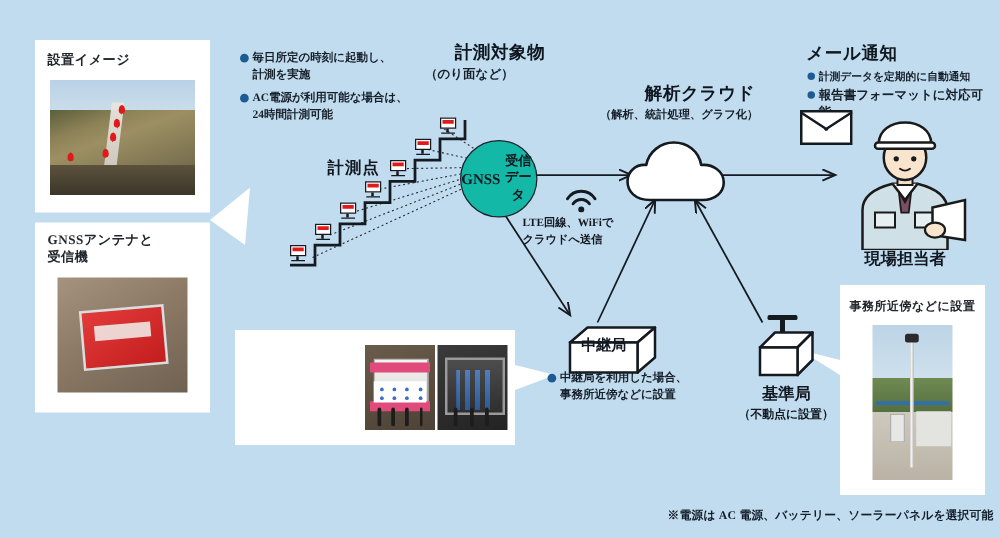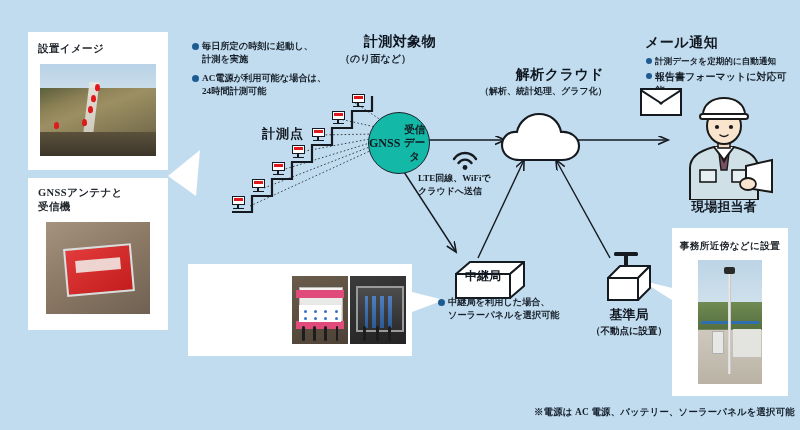--- a/index.html
+++ b/index.html
@@ -334,21 +334,21 @@
     <polygon points="6,16 20,4 74,4 60,16" fill="#ffffff" stroke="#141a20" stroke-width="2" stroke-linejoin="round"></polygon>
     <polygon points="60,16 74,4 74,28 60,40" fill="#ffffff" stroke="#141a20" stroke-width="2" stroke-linejoin="round"></polygon>
     <rect x="6" y="16" width="54" height="24" fill="#ffffff" stroke="#141a20" stroke-width="2"></rect>
   </svg>
   <div class="abs" style="left:450px;top:268px;width:66px;text-align:center;font-size:12px;font-weight:700;">中継局</div>
 
   <div class="bullets" style="left:438px;top:296px;width:150px;">
     <div class="bullet-row">
       <span class="dot"></span>
       <span class="btxt">中継局を利用した場合、
-ソーラーパネルを選択可能</span>
+事務所近傍などに設置</span>
     </div>
   </div>
 
   <svg class="boxicon" width="62" height="60" style="left:598px;top:252px;">
     <rect x="26" y="0" width="4" height="14" fill="#141a20"></rect>
     <rect x="16" y="0" width="24" height="4" rx="1.5" fill="#141a20"></rect>
     <polygon points="10,26 22,14 52,14 40,26" fill="#ffffff" stroke="#141a20" stroke-width="2" stroke-linejoin="round"></polygon>
     <polygon points="40,26 52,14 52,36 40,48" fill="#ffffff" stroke="#141a20" stroke-width="2" stroke-linejoin="round"></polygon>
     <rect x="10" y="26" width="30" height="22" fill="#ffffff" stroke="#141a20" stroke-width="2"></rect>
   </svg>

